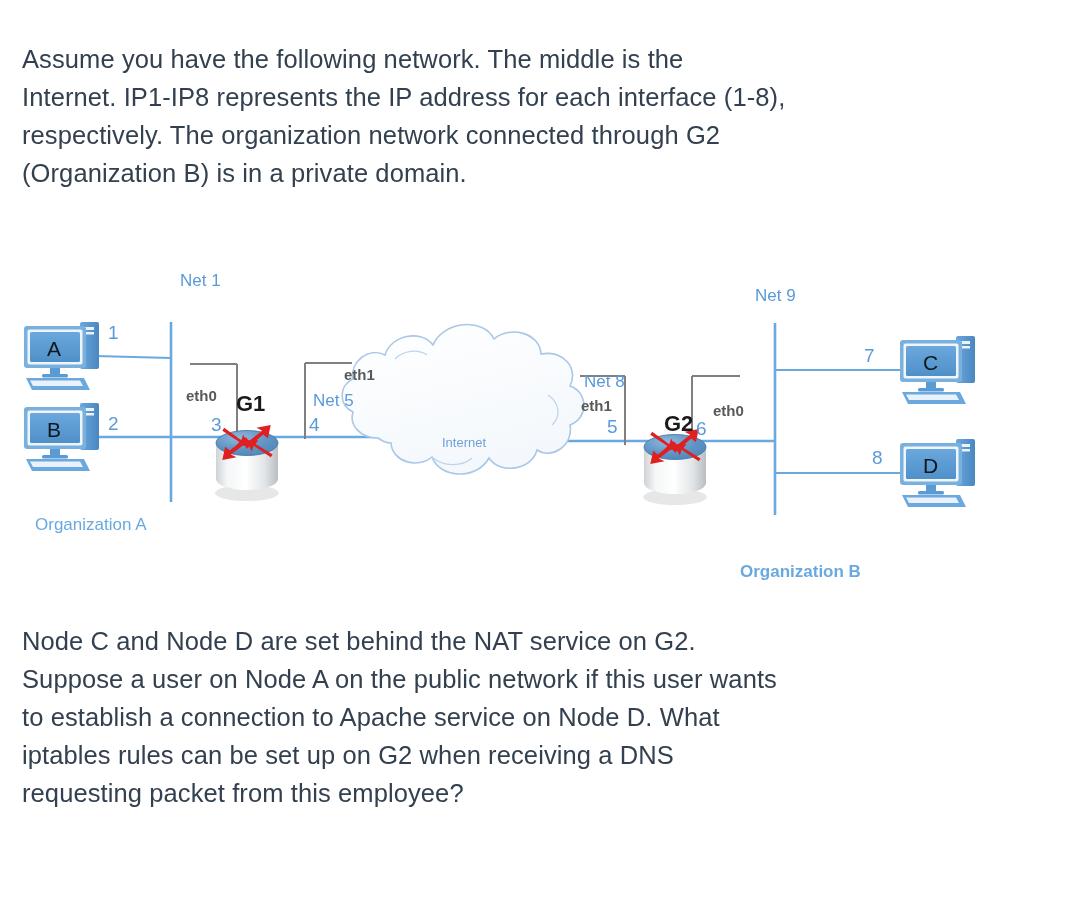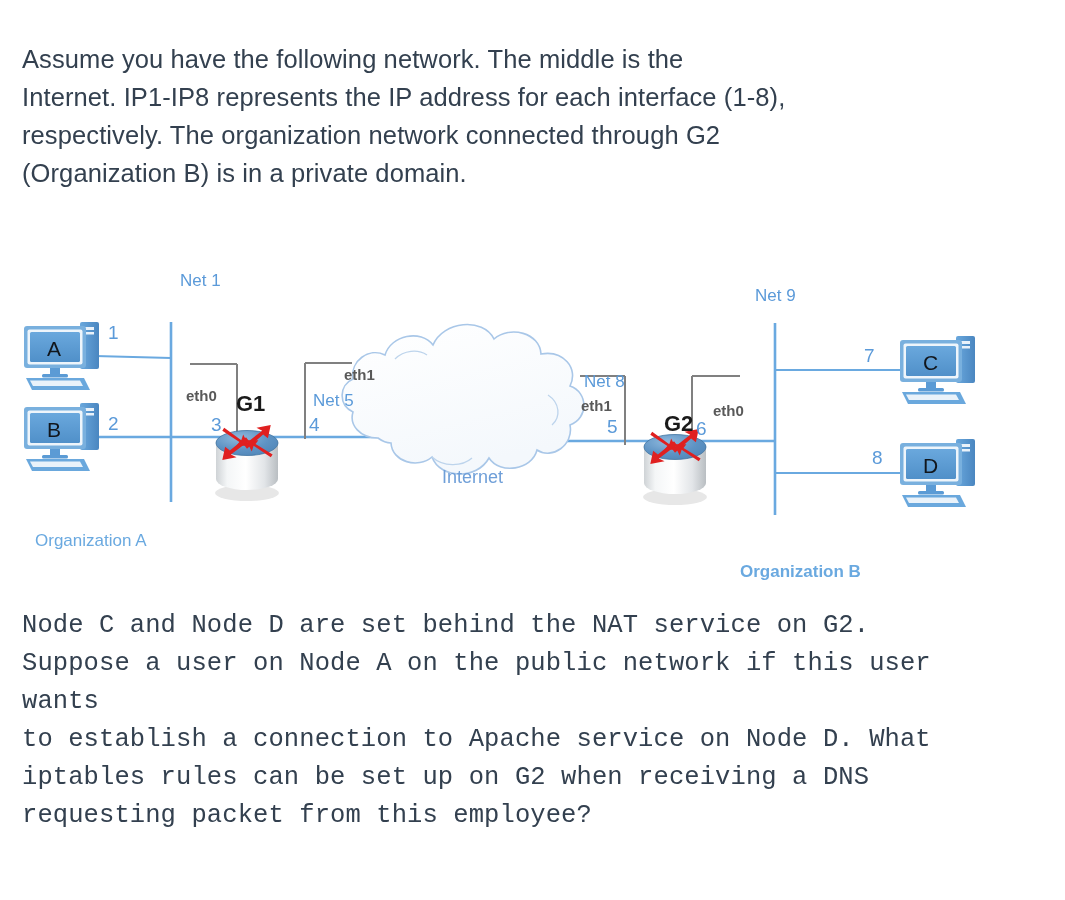--- a/index.html
+++ b/index.html
@@ -21,21 +21,21 @@
     position: absolute;
     left: 22px;
     width: 1000px;
     font-size: 25.5px;
     line-height: 38px;
     color: #33404f;
     letter-spacing: 0.1px;
     white-space: pre-line;
   }
   #intro-text { top: 40px; }
-  #question-text { top: 607px; font-family: Liberation Mono, monospace; }
+  #question-text { top: 622px; }
 
   
   #diagram {
     position: absolute;
     left: 0;
     top: 255px;
     width: 1065px;
     height: 345px;
   }
   #diagram svg { display: block; }
@@ -44,21 +44,21 @@
     position: absolute;
     font-family: "Liberation Sans", sans-serif;
     white-space: nowrap;
     pointer-events: none;
   }
   .net-label   { color: #5b9ad9; font-size: 17px; }
   .org-label   { color: #6aa9e0; font-size: 17px; }
   .num-label   { color: #5b9ad9; font-size: 19px; }
   .eth-label   { color: #595959; font-size: 15px; font-weight: bold; }
   .rtr-label   { color: #1a1a1a; font-size: 22px; font-weight: bold; }
-  .cloud-label { color: #6f9fd8; font-size: 18px; margin-top: 32px; }
+  .cloud-label { color: #6f9fd8; font-size: 13px; }
   .pc-letter {
     color: #11161c;
     font-size: 21px;
     font-weight: normal;
     font-family: "Liberation Sans", sans-serif;
   }
 </style>
 </head>
 <body>
 
@@ -215,21 +215,21 @@
   <div class="dg-label pc-letter" style="left:47px;  top:82px;">A</div>
   <div class="dg-label pc-letter" style="left:47px;  top:163px;">B</div>
   <div class="dg-label pc-letter" style="left:923px; top:96px;">C</div>
   <div class="dg-label pc-letter" style="left:923px; top:199px;">D</div>
 
   <div class="dg-label net-label" style="left:140px; top:16px;margin-left:40px;">Net 1</div>
   <div class="dg-label net-label" style="left:313px; top:136px;">Net 5</div>
   <div class="dg-label net-label" style="left:584px; top:117px;">Net 8</div>
   <div class="dg-label net-label" style="left:755px; top:31px;">Net 9</div>
 
-  <div class="dg-label org-label" style="left:35px;  top:276px;text-align:center;">Organization A</div>
+  <div class="dg-label org-label" style="left:35px;  top:260px;text-align:center;">Organization A</div>
   <div class="dg-label org-label" style="left:740px; top:307px;font-weight:bold;">Organization B</div>
 
   <div class="dg-label cloud-label" style="left:442px; top:180px;">Internet</div>
 
   <div class="dg-label rtr-label" style="left:236px; top:136px;">G1</div>
   <div class="dg-label rtr-label" style="left:664px; top:133px;margin-top:23px;">G2</div>
 
   <div class="dg-label eth-label" style="left:186px; top:132px;">eth0</div>
   <div class="dg-label eth-label" style="left:344px; top:111px;">eth1</div>
   <div class="dg-label eth-label" style="left:581px; top:142px;">eth1</div>

